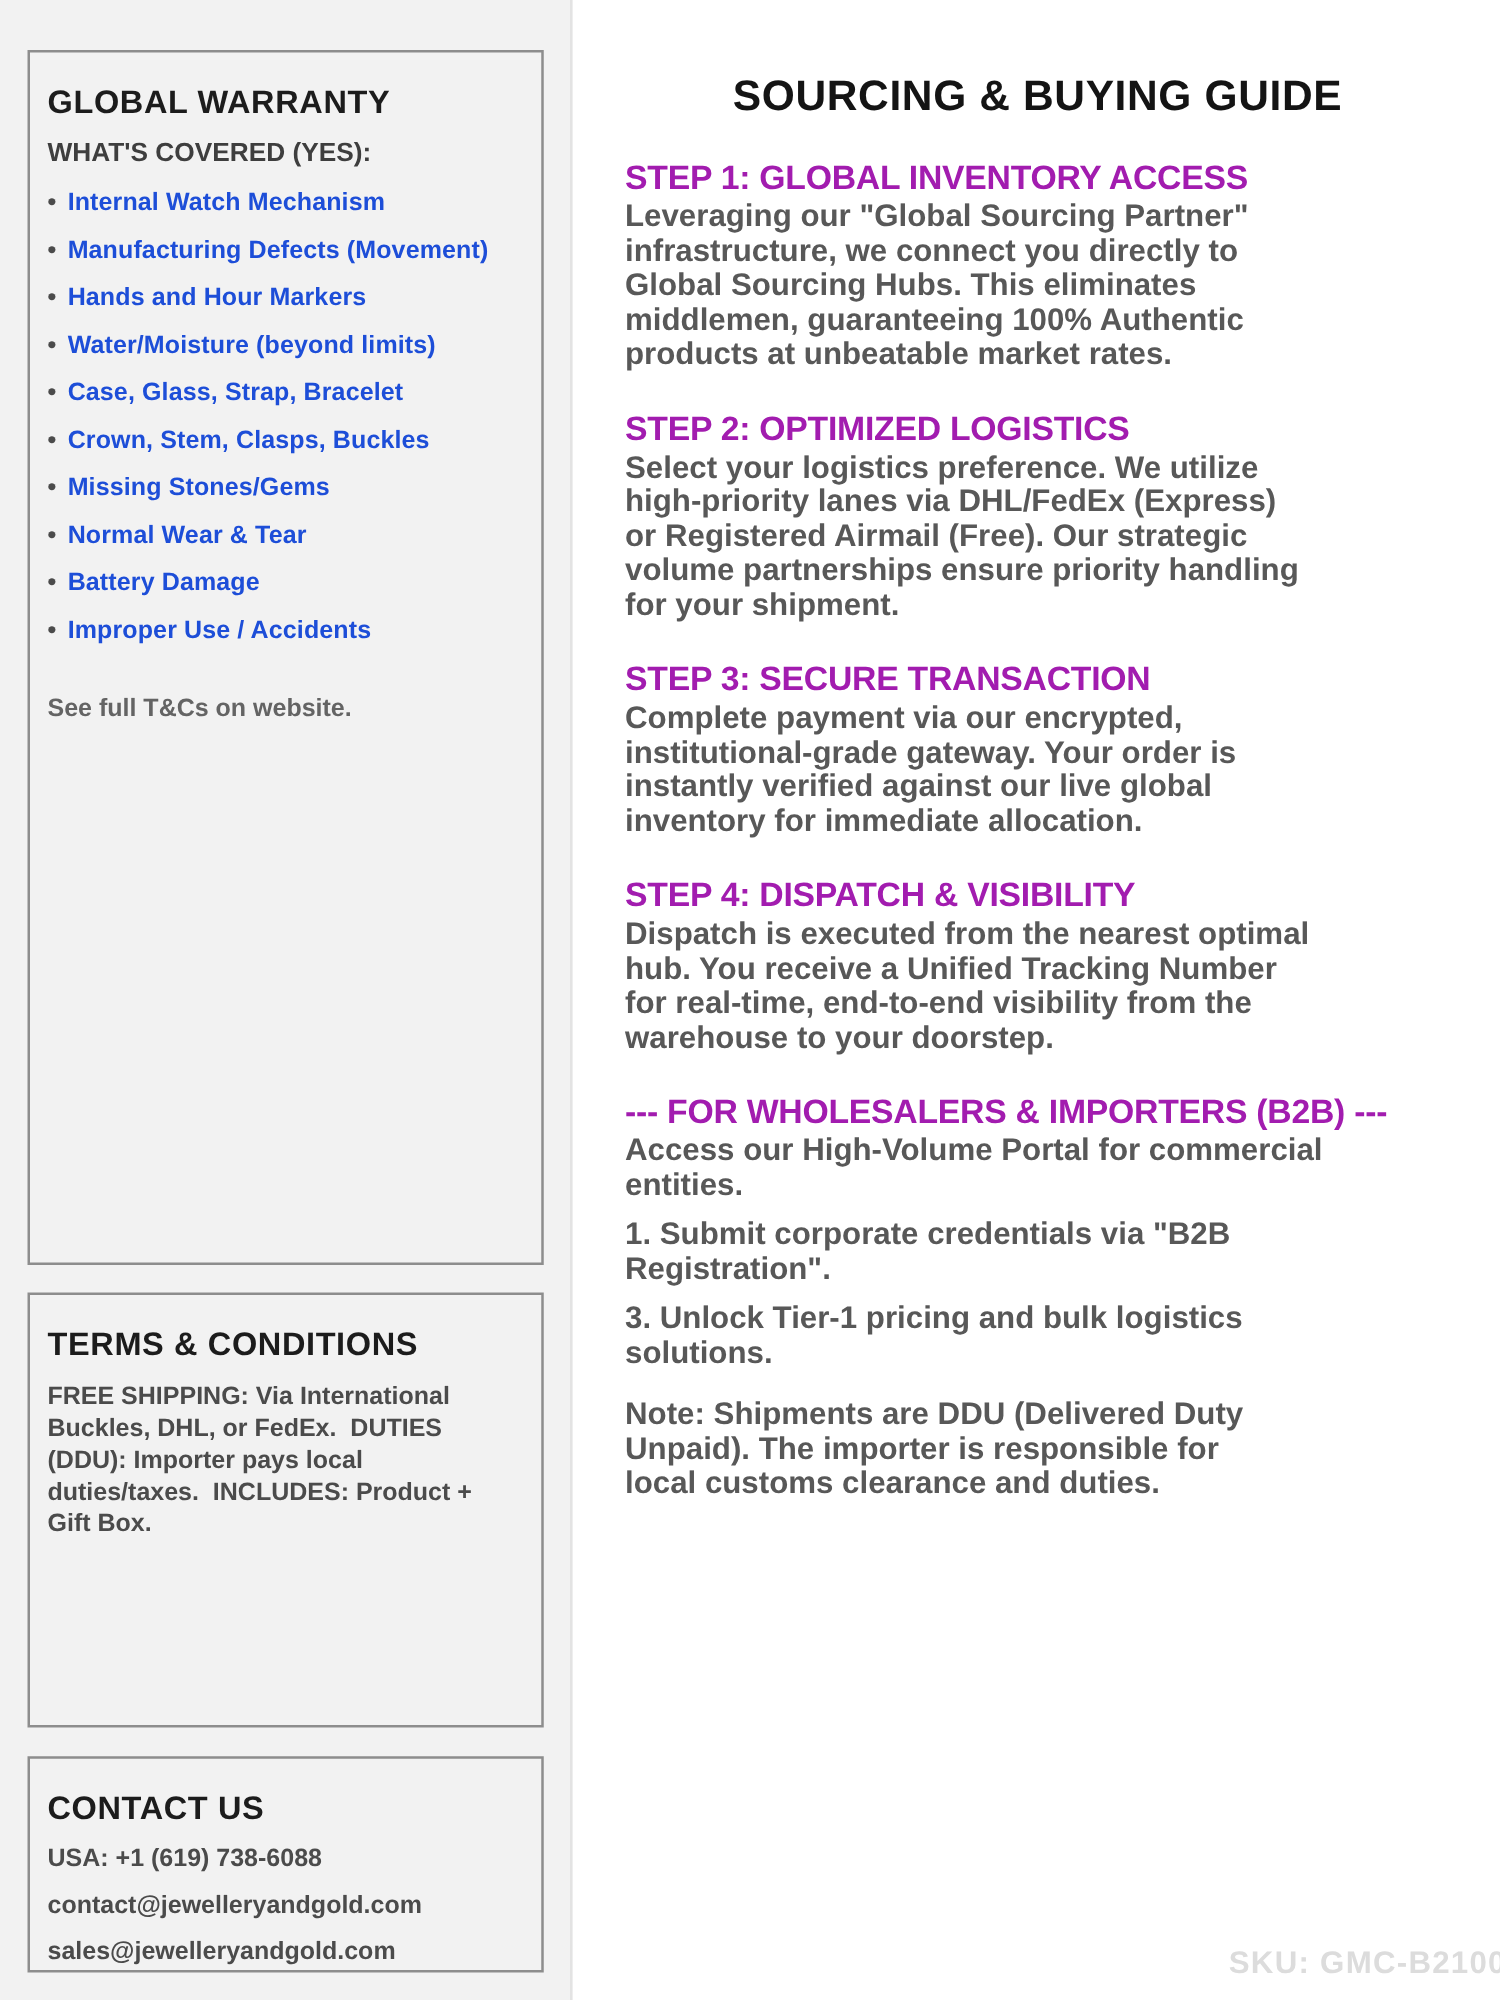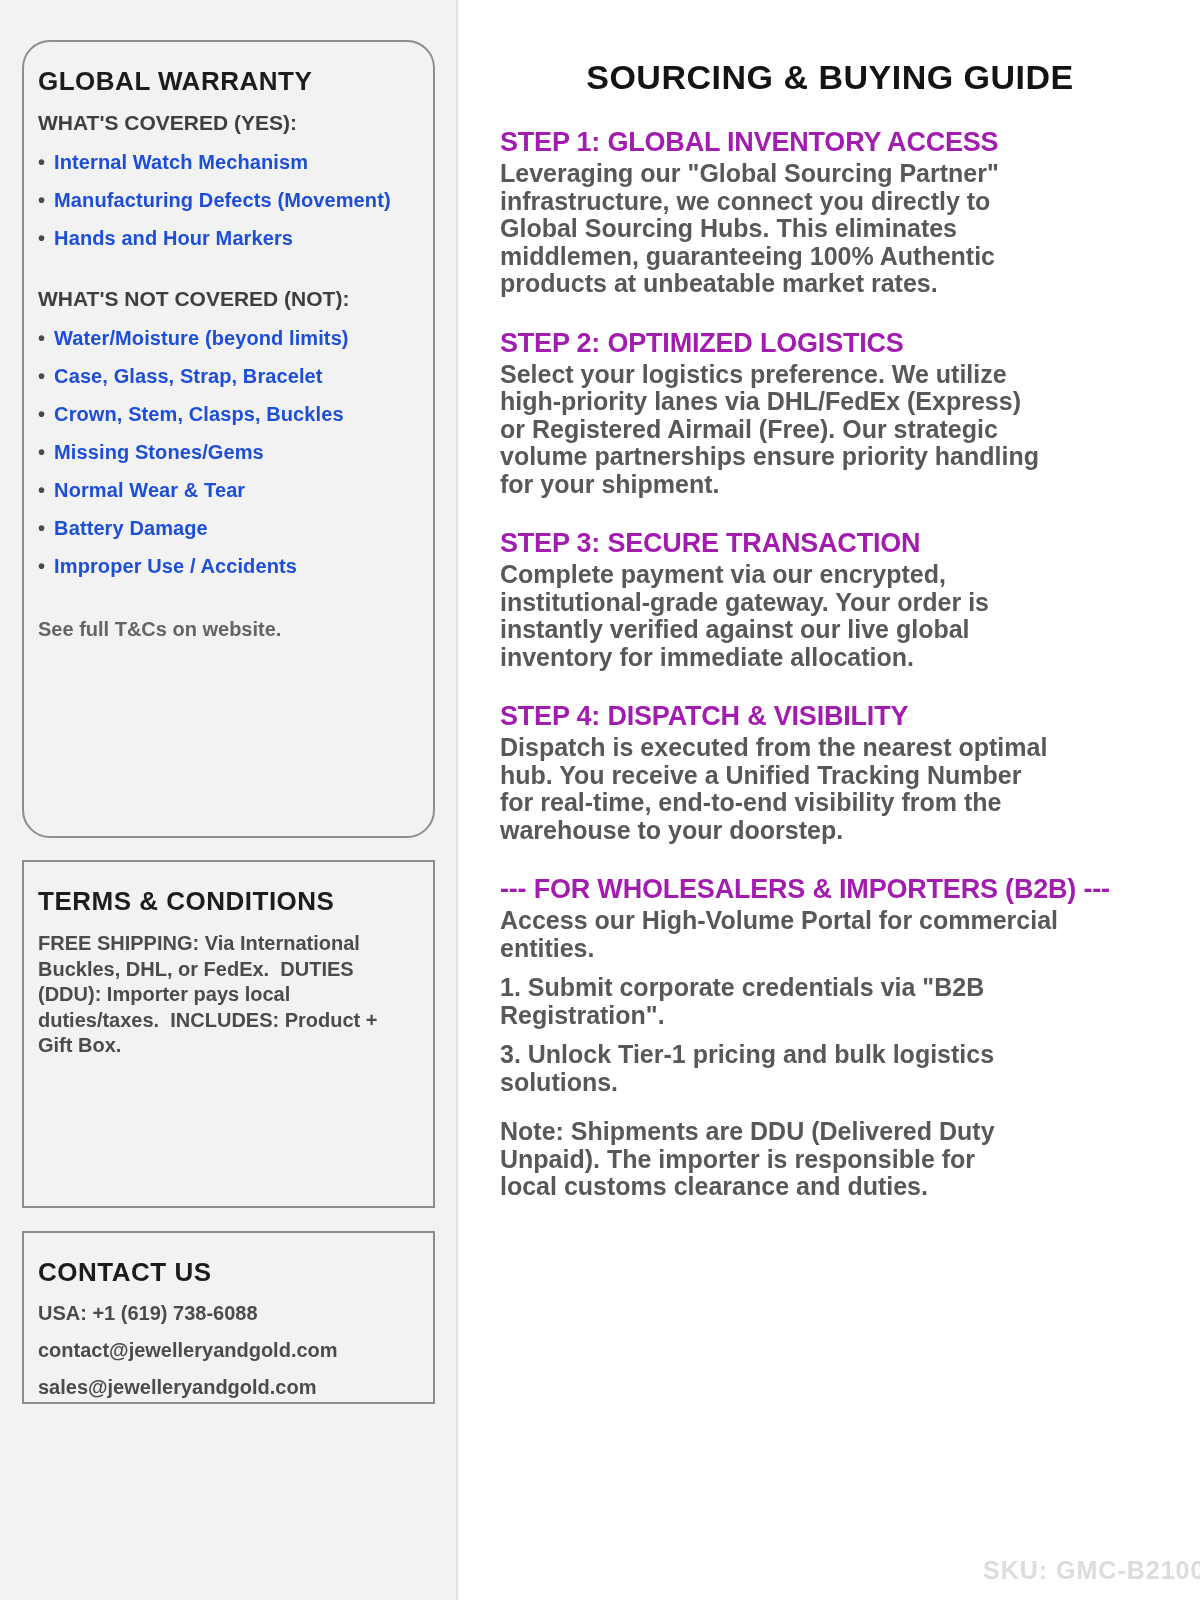--- a/index.html
+++ b/index.html
@@ -23,21 +23,21 @@
     border-right: 2px solid #e3e3e3;
     box-sizing: border-box;
     padding: 40px 21px 0 22px;
   }
   .side-box {
     border: 2px solid #8d8d8d;
     box-sizing: border-box;
     padding: 24px 16px 0 14px;
     background: #f2f2f2;
   }
-  .box-warranty { height: 798px; margin-bottom: 22px; border-radius: 28px; }
+  .box-warranty { height: 972px; margin-bottom: 22px; }
   .box-terms    { height: 348px; margin-bottom: 23px; }
   .box-contact  { height: 173px; }
 
   .side-title {
     font-size: 26px;
     font-weight: bold;
     color: #1c1c1c;
     letter-spacing: 0.5px;
     margin: 0 0 14px 0;
   }
@@ -134,21 +134,20 @@
   <div class="sidebar">
 
     <div class="side-box box-warranty">
       <h2 class="side-title">GLOBAL WARRANTY</h2>
       <h3 class="side-subhead">WHAT'S COVERED (YES):</h3>
       <ul class="side-list">
         <li>Internal Watch Mechanism</li>
         <li>Manufacturing Defects (Movement)</li>
         <li>Hands and Hour Markers</li>
       </ul>
-      <h3 class="side-subhead second">WHAT'S NOT COVERED (NOT):</h3>
       <ul class="side-list">
         <li>Water/Moisture (beyond limits)</li>
         <li>Case, Glass, Strap, Bracelet</li>
         <li>Crown, Stem, Clasps, Buckles</li>
         <li>Missing Stones/Gems</li>
         <li>Normal Wear &amp; Tear</li>
         <li>Battery Damage</li>
         <li>Improper Use / Accidents</li>
       </ul>
       <div class="side-footnote">See full T&amp;Cs on website.</div>

